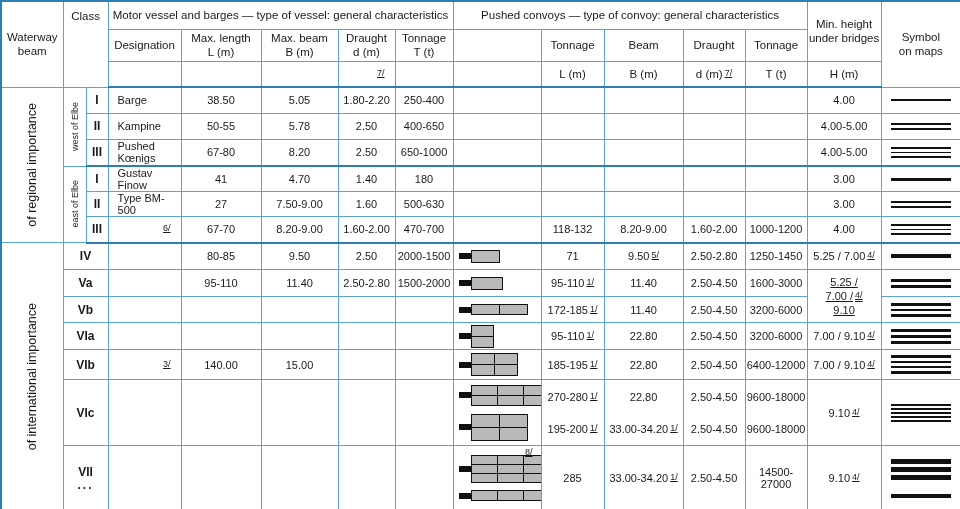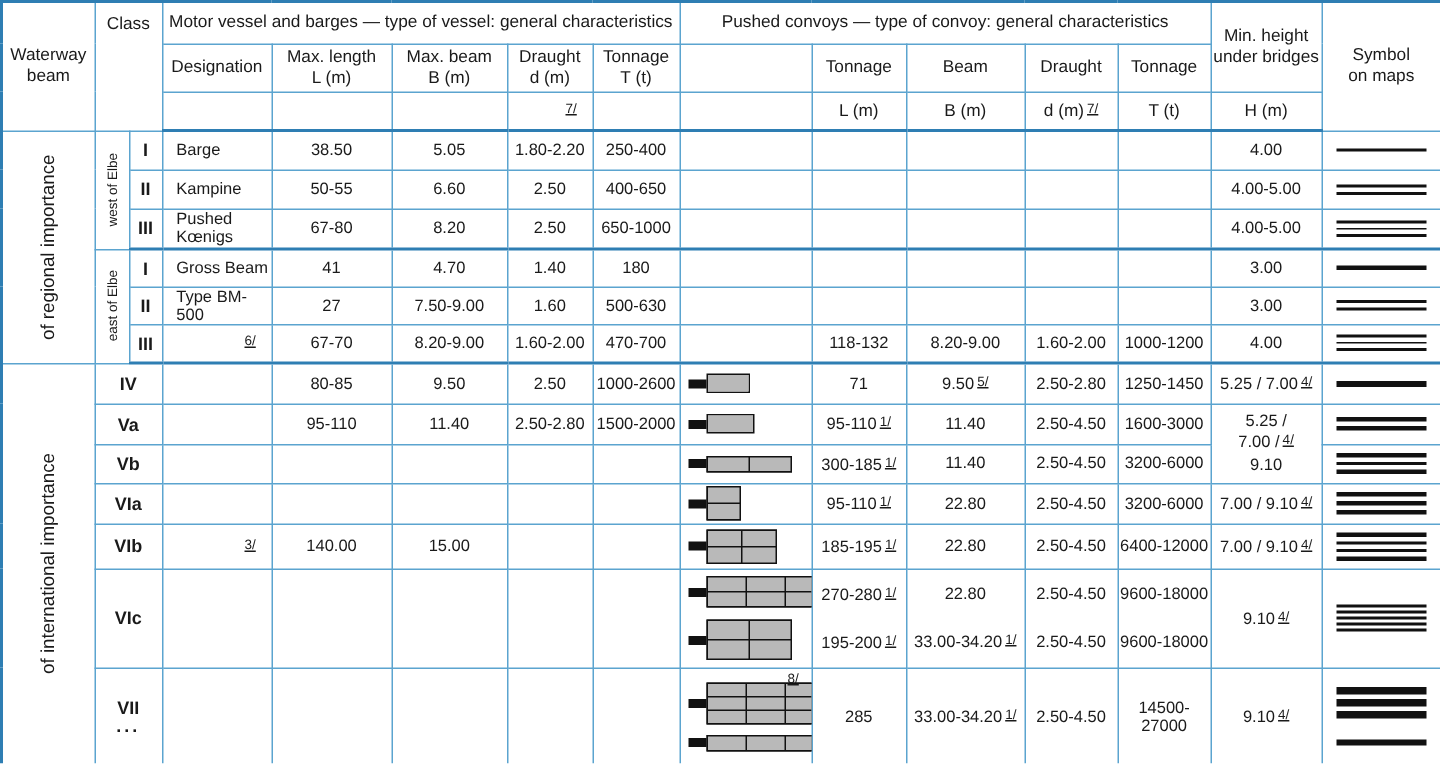--- a/index.html
+++ b/index.html
@@ -21,21 +21,21 @@
   .rot.small{font-size:9px;}
   .cls{font-size:12px;font-weight:bold;}
   .dots{font-weight:bold;letter-spacing:2px;font-size:12px;line-height:0.6;}
   .convoy{display:flex;align-items:center;justify-content:flex-start;padding-left:5px;}
   .pusher{width:12px;height:6px;background:#111;flex:0 0 auto;}
   .barges{display:grid;gap:1px;background:#111;border:1px solid #111;}
   .barge{background:#b9b9b9;}
   .sym{width:60px;margin:0 auto;}
   .sym div{width:100%;background:#111;}
   .stack{display:flex;flex-direction:column;justify-content:space-around;height:64px;}
-  .hlines{line-height:1.3;}
+  .hlines{line-height:1.3;text-decoration:underline;}
   .imgcell7{position:relative;height:64px;display:flex;flex-direction:column;
             justify-content:center;gap:7px;}
   .imgfn{position:absolute;top:1px;right:8px;}
 </style>
 </head>
 <body>
 
 <div class="wrap">
 <table>
 <colgroup>
@@ -123,21 +123,21 @@
             <div class="sym">
               <div style="height: 2px; margin-top: 0px;"></div>
             </div>
           </td>
 </tr>
 
 <tr style="height:26px">
   <td class="cls">II</td>
   <td class="left">Kampine</td>
   <td>50-55</td>
-  <td>6.60</td>
+  <td>5.78</td>
   <td>2.50</td>
   <td>400-650</td>
   <td></td>
   <td></td>
   <td></td>
   <td></td>
   <td></td>
   <td>4.00-5.00</td>
   <td>
             <div class="sym">
@@ -167,21 +167,21 @@
               <div style="height: 2px; margin-top: 3px;"></div>
             </div>
           </td>
 </tr>
 
 <tr style="height:25px">
   <td rowspan="3">
             <div class="rot small">east of Elbe</div>
           </td>
   <td class="cls">I</td>
-  <td class="left">Gross Beam</td>
+  <td class="left">Gustav Finow</td>
   <td>41</td>
   <td>4.70</td>
   <td>1.40</td>
   <td>180</td>
   <td></td>
   <td></td>
   <td></td>
   <td></td>
   <td></td>
   <td>3.00</td>
@@ -237,21 +237,21 @@
 
 <tr style="height:27px">
   <td rowspan="7">
             <div class="rot">of international importance</div>
           </td>
   <td colspan="2" class="cls">IV</td>
   <td></td>
   <td>80-85</td>
   <td>9.50</td>
   <td>2.50</td>
-  <td>1000-2600</td>
+  <td>2000-1500</td>
   <td>
             <div class="convoy">
               <div class="pusher"></div>
               <div class="barges" style="grid-template-columns: repeat(1, 27px);">
                 <div class="barge" style="width: 27px; height: 11px;"></div>
               </div>
             </div>
           </td>
   <td>71</td>
   <td><span>9.50</span><span class="fn">5/</span></td>
@@ -308,21 +308,21 @@
   <td></td>
   <td>
             <div class="convoy">
               <div class="pusher"></div>
               <div class="barges" style="grid-template-columns: repeat(2, 27px);">
                 <div class="barge" style="width: 27px; height: 9px;"></div>
                 <div class="barge" style="width: 27px; height: 9px;"></div>
               </div>
             </div>
           </td>
-  <td><span>300-185</span><span class="fn">1/</span></td>
+  <td><span>172-185</span><span class="fn">1/</span></td>
   <td>11.40</td>
   <td>2.50-4.50</td>
   <td>3200-6000</td>
   <td>
             <div class="sym">
               <div style="height: 3px; margin-top: 0px;"></div>
               <div style="height: 2px; margin-top: 3px;"></div>
               <div style="height: 3px; margin-top: 3px;"></div>
             </div>
           </td>

